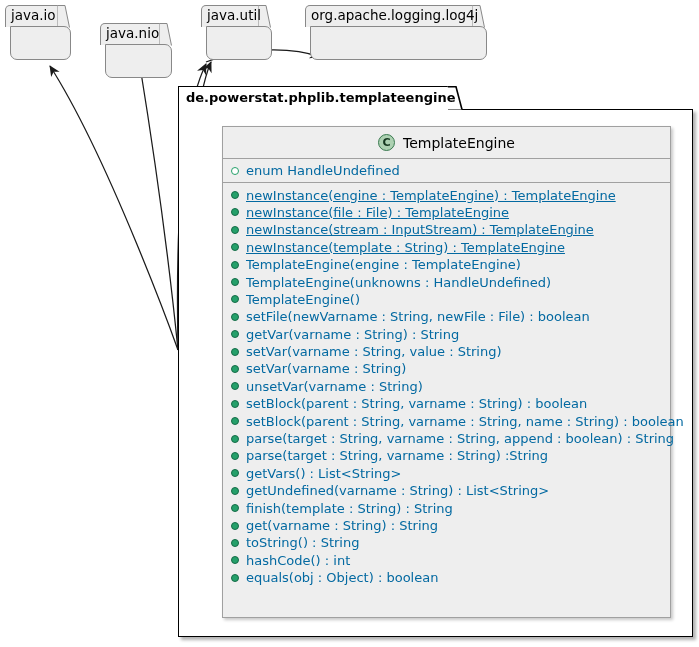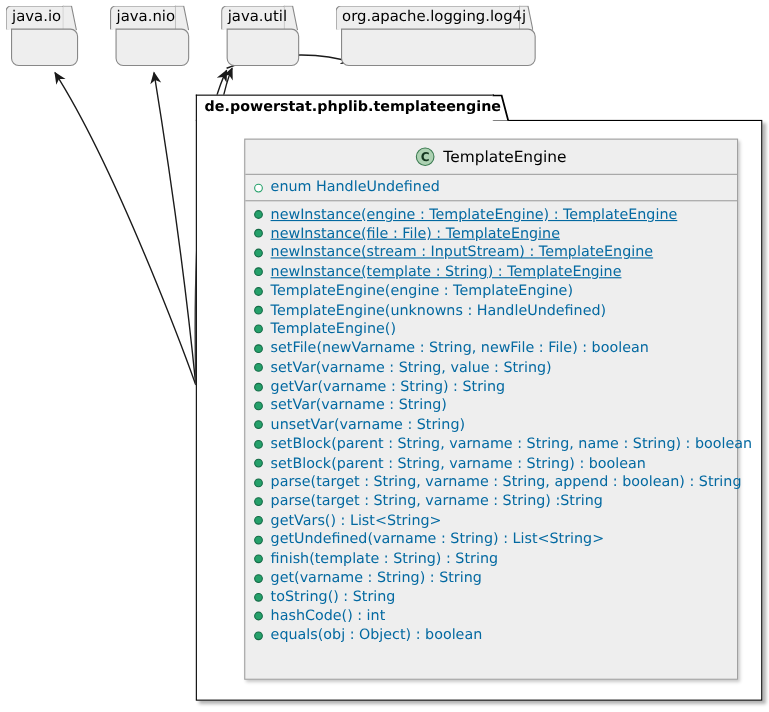--- a/index.html
+++ b/index.html
@@ -210,21 +210,21 @@
   <div class="pkg-tab-skew" style="left:52px;">
     <svg width="13" height="23" viewBox="0 0 13 23" xmlns="http://www.w3.org/2000/svg">
       <path d="M0.5,0.5 L8,0.5 L12.5,22.5 L0.5,22.5 Z" fill="#eeeeee" stroke="none"></path>
       <path d="M0.5,0.5 L8,0.5 L12.5,22.5" fill="none" stroke="#888888" stroke-width="1"></path>
     </svg>
   </div>
   <div class="pkg-label">java.io</div>
   <div class="pkg-body" style="left:5px; top:21px; width:61px; height:34px;"></div>
 </div>
 
-<div class="pkg-node" style="left:100px; top:5px; width:72px; height:69px;">
+<div class="pkg-node" style="left:100px; top:23px; width:72px; height:69px;">
   <div class="pkg-tab" style="width:60px;"></div>
   <div class="pkg-tab-skew" style="left:59px;">
     <svg width="13" height="23" viewBox="0 0 13 23" xmlns="http://www.w3.org/2000/svg">
       <path d="M0.5,0.5 L8,0.5 L12.5,22.5 L0.5,22.5 Z" fill="#eeeeee" stroke="none"></path>
       <path d="M0.5,0.5 L8,0.5 L12.5,22.5" fill="none" stroke="#888888" stroke-width="1"></path>
     </svg>
   </div>
   <div class="pkg-label">java.nio</div>
   <div class="pkg-body" style="left:5px; top:21px; width:67px; height:34px;"></div>
 </div>
@@ -304,44 +304,44 @@
       <div class="member-row">
         <span class="vis-dot vis-public"></span>
         <span class="member-text">TemplateEngine()</span>
       </div>
       <div class="member-row">
         <span class="vis-dot vis-public"></span>
         <span class="member-text">setFile(newVarname : String, newFile : File) : boolean</span>
       </div>
       <div class="member-row">
         <span class="vis-dot vis-public"></span>
+        <span class="member-text">getVar(varname : String) : String</span>
+      </div>
+      <div class="member-row">
+        <span class="vis-dot vis-public"></span>
         <span class="member-text">setVar(varname : String, value : String)</span>
       </div>
       <div class="member-row">
         <span class="vis-dot vis-public"></span>
-        <span class="member-text">getVar(varname : String) : String</span>
-      </div>
-      <div class="member-row">
-        <span class="vis-dot vis-public"></span>
         <span class="member-text">setVar(varname : String)</span>
       </div>
       <div class="member-row">
         <span class="vis-dot vis-public"></span>
         <span class="member-text">unsetVar(varname : String)</span>
       </div>
       <div class="member-row">
         <span class="vis-dot vis-public"></span>
+        <span class="member-text">setBlock(parent : String, varname : String) : boolean</span>
+      </div>
+      <div class="member-row">
+        <span class="vis-dot vis-public"></span>
         <span class="member-text">setBlock(parent : String, varname : String, name : String) : boolean</span>
       </div>
       <div class="member-row">
         <span class="vis-dot vis-public"></span>
-        <span class="member-text">setBlock(parent : String, varname : String) : boolean</span>
-      </div>
-      <div class="member-row">
-        <span class="vis-dot vis-public"></span>
         <span class="member-text">parse(target : String, varname : String, append : boolean) : String</span>
       </div>
       <div class="member-row">
         <span class="vis-dot vis-public"></span>
         <span class="member-text">parse(target : String, varname : String) :String</span>
       </div>
       <div class="member-row">
         <span class="vis-dot vis-public"></span>
         <span class="member-text">getVars() : List&lt;String&gt;</span>
       </div>

